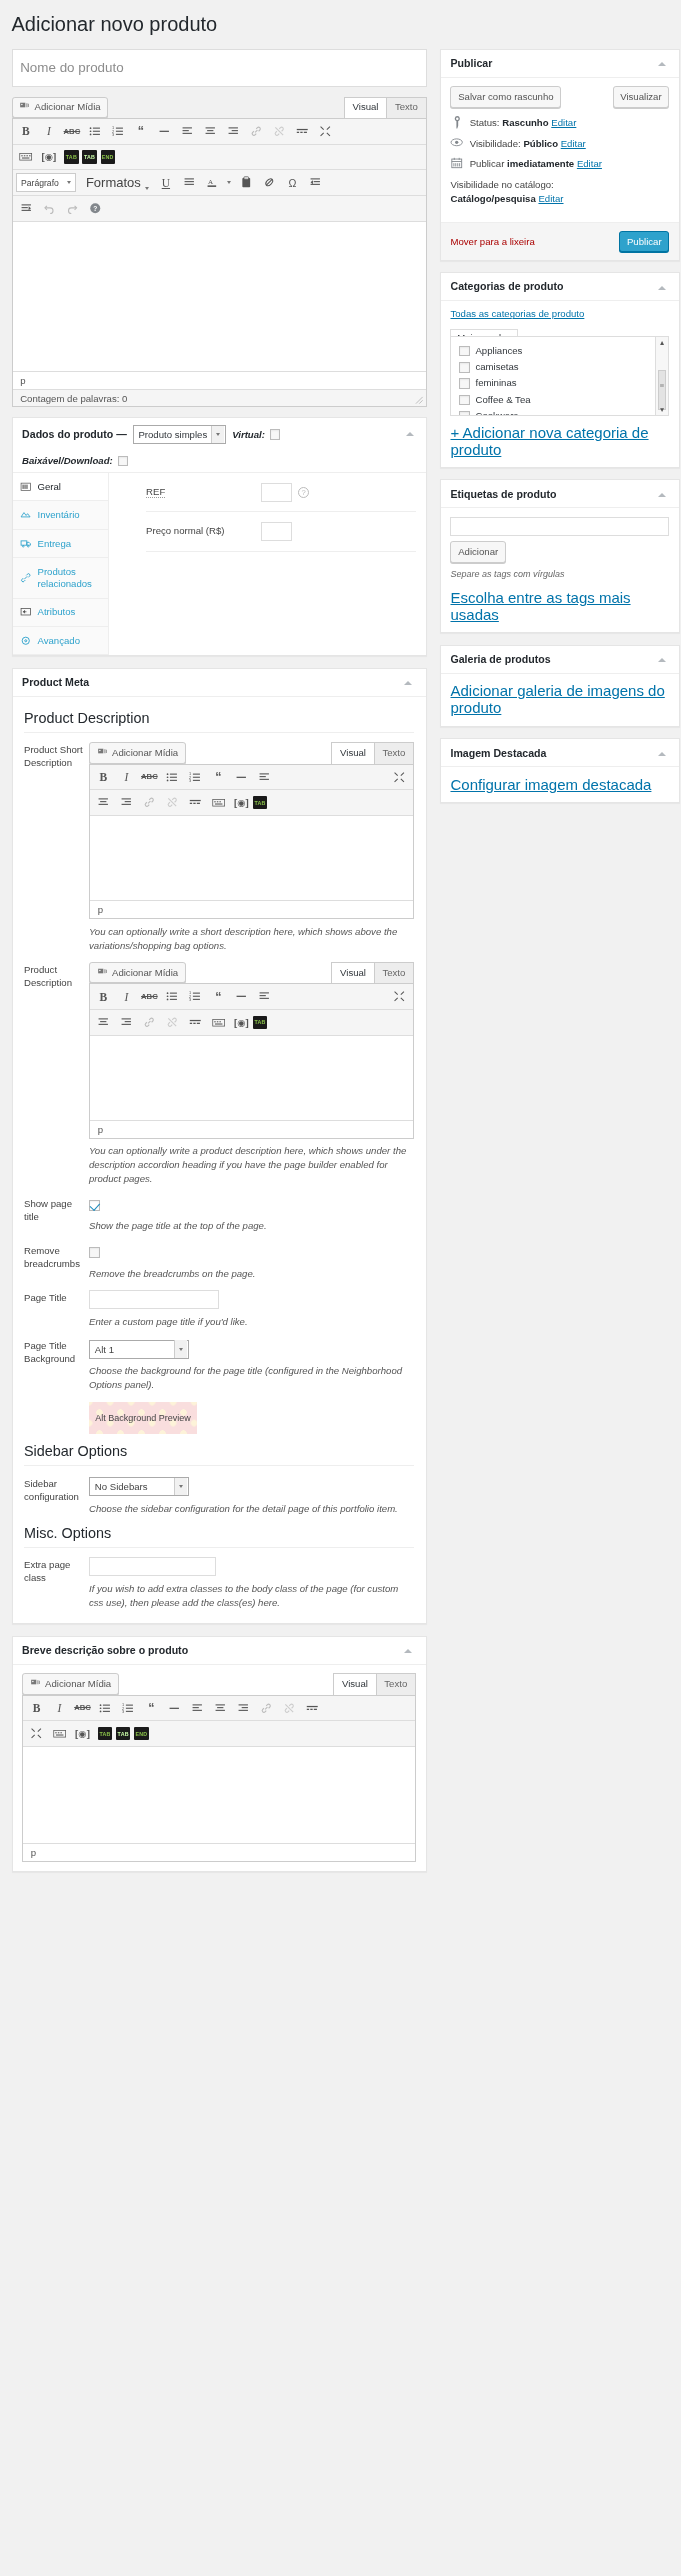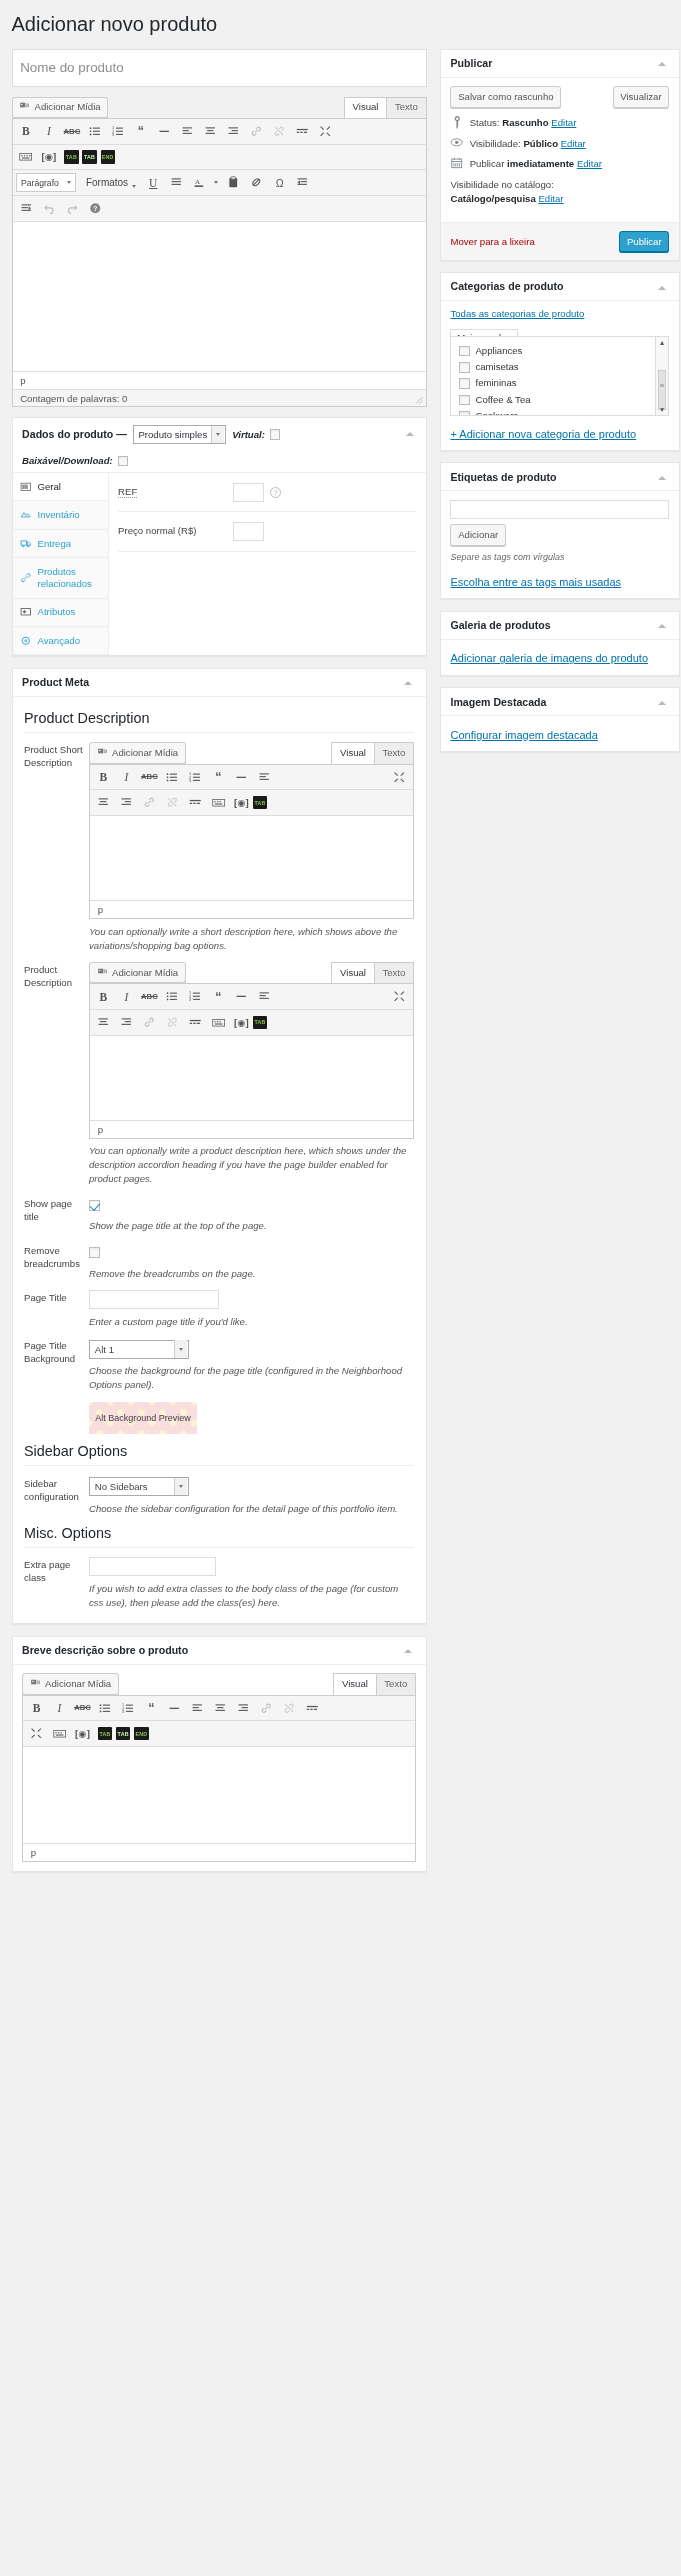--- a/index.html
+++ b/index.html
@@ -93,21 +93,21 @@
     width: 23px; height: 21px; display: inline-flex; align-items: center; justify-content: center;
     color: #555; font-size: 11.5px; cursor: pointer;
   }
   .tb-btn.dis { color: #bbb; cursor: default; }
   .tb-btn svg { display: block; }
   .tb-sel {
     height: 19px; border: 1px solid #ccc; background: #fff; font-size: 8.6px;
     display: inline-flex; align-items: center; padding: 0 3.8px; margin: 0 3.8px 0 1.9px;
     color: #444; min-width: 60px; justify-content: space-between; gap:5.8px; cursor:pointer;
   }
-  .tb-txt { font-size: 10px; color: #444; display:inline-flex; align-items:flex-end; gap:3.8px; padding: 0 5.8px; cursor:pointer;}
+  .tb-txt { font-size: 13px; color: #444; display:inline-flex; align-items:flex-end; gap:3.8px; padding: 0 5.8px; cursor:pointer;}
   .caret { width:0;height:0;border-left:2.9px solid transparent;border-right:2.9px solid transparent;border-top:3.8px solid #777; display:inline-block;}
   .tb-chip {
     background:#1a1a1a; color:#8bc34a; font-size:5.3px; font-weight:bold;
     width:14.4px;height:13.4px; display:inline-flex;align-items:center;justify-content:center;
     border-radius:1px; letter-spacing:0.2px;
   }
   .tb-chip.tab2 { color:#cfa; }
   .ed-area { background: #fff; }
   .ed-path {
     border-top: 1px solid #ddd; font-size: 9.6px; color: #555;
@@ -141,21 +141,21 @@
     display: inline-block; vertical-align: middle; position: relative; cursor:pointer;
     box-shadow: inset 0 1px 1.9px rgba(0,0,0,.06);
   }
   .cb.checked { background:#fff; }
   .cb.checked::after {
     content:""; position:absolute; left:1.9px; top:0px; width:4.8px;height:7.7px;
     border:solid #1e8cbe; border-width:0 1.9px 1.9px 0; transform: rotate(42deg);
   }
   .pd-sub { font-size:9.6px; font-weight:bold; color:#23282d; display:flex; align-items:center; gap:4.8px;font-style:italic; }
 
-  .pd-body { display: flex; }
+  .pd-body { display: flex; gap: 28px; }
   .pd-tabs { width: 96px; flex: 0 0 96px; background: #fafafa; border-right: 1px solid #eee; }
   .pd-tab {
     display: flex; align-items: center; gap: 4.8px; padding: 7.7px 7.7px;
     font-size: 9.6px; color: #2ea2cc; border-bottom: 1px solid #eee; cursor: pointer;
     line-height: 1.25;
   }
   .pd-tab.active { background:#fff; color:#23282d; }
   .pd-tab .ic { color:#777; flex:0 0 12.5px; display:inline-flex; }
   .pd-panel { flex: 1; padding: 9.6px 9.6px 15.4px 9.6px; }
   .field-row { display: flex; align-items: flex-start; margin-bottom: 9.6px; }
@@ -236,21 +236,21 @@
     position:absolute; left:1.9px; right:1.9px; top:33px; height:40px;
     background:#e3e3e3; border:1px solid #ccc;
   }
   .cat-scroll .thumb::after {
     content:"≡"; position:absolute; left:0;right:0; top:9.6px; text-align:center; font-size:7.7px; color:#888;
   }
 
   .tag-input { border:1px solid #ddd; background:#fff; height:19px; width: 100%; margin-bottom:5.8px; }
   .muted-it { font-size:9px; font-style:italic; color:#666; margin: 6.7px 0 9.6px 0; }
 
-  .sm-link { font-size:11px; color:#0073aa; text-decoration:underline; cursor:pointer; display:inline-block;}
+  .sm-link { font-size:15px; color:#0073aa; text-decoration:underline; cursor:pointer; display:inline-block;}
 
   .spacer { height: 9.6px; }
 </style>
 </head>
 <body>
 
 <div class="wrap">
 
   <h1 class="page-title">Adicionar novo produto</h1>
 

